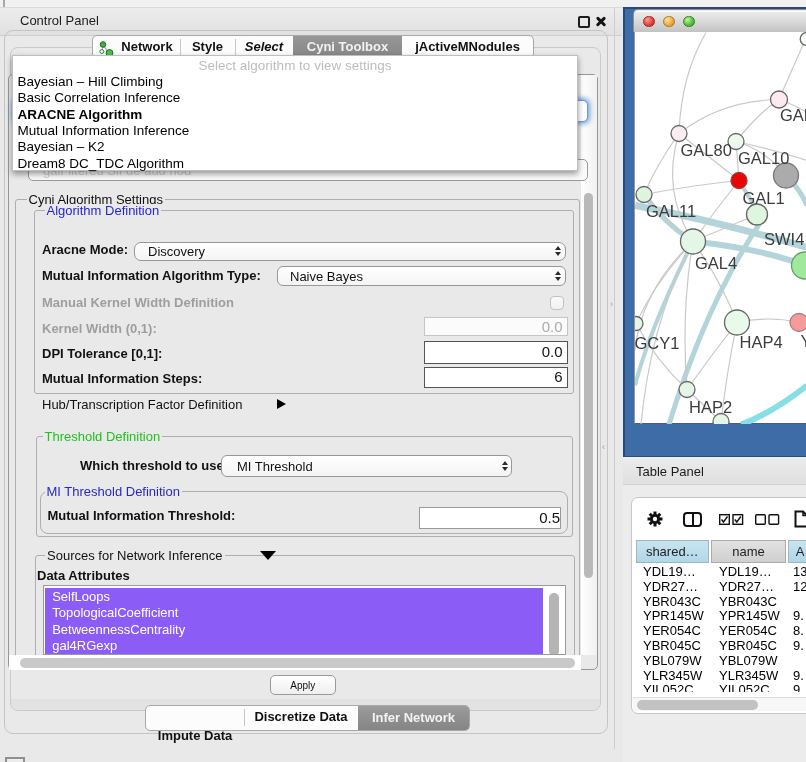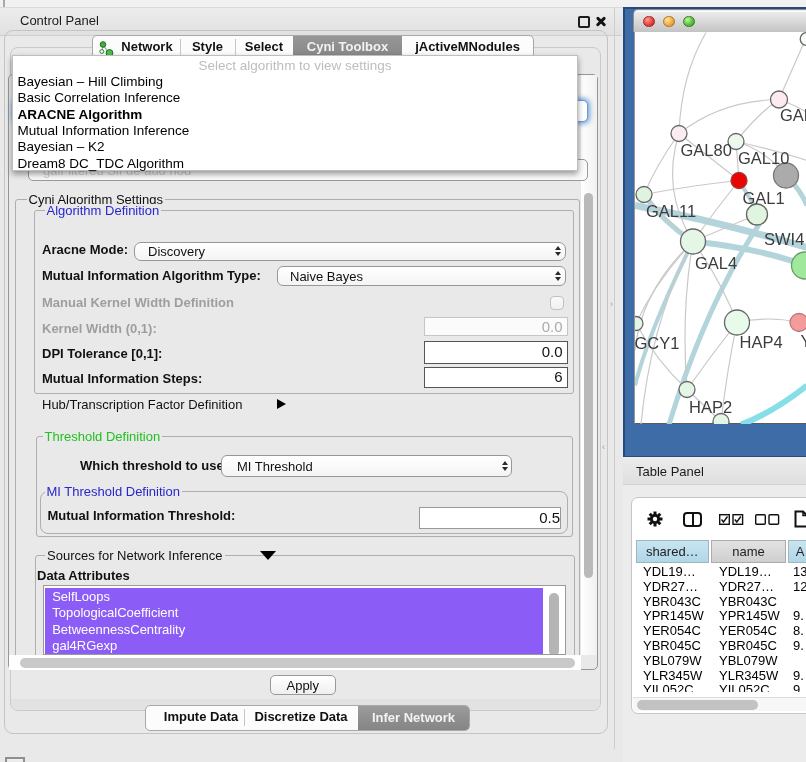--- a/index.html
+++ b/index.html
@@ -48,21 +48,21 @@
 #listsel { position:absolute; left:1.2px; top:2.2px; width:497.5px; height:67px; background:#8b5cf6; }
 #listsel div { position:absolute; left:7px; color:#fff; font-size:13px; line-height:16px; white-space:nowrap; }
 #list-thumb { position:absolute; left:505px; top:7px; width:10px; height:63px; background:#B5B5B5; border-radius:5px; }
 
 #vtrack { left:581px; top:75px; width:15.5px; height:580px; background:linear-gradient(to right,#FFFFFF,#F1F1F1); }
 #vthumb { left:583.5px; top:193px; width:9.5px; height:385px; background:#B9B9B9; border-radius:5px; }
 #htrack { left:9px; top:655px; width:572px; height:14.5px; background:#FFFFFF; }
 #hthumb { left:20px; top:657.5px; width:555px; height:10px; background:#C9C9C9; border-radius:5px; }
 
 #apply { left:269.5px; top:674.5px; width:66.5px; height:20.5px; background:linear-gradient(#FFFFFF,#EFEFEF);
-  border:1px solid #9A9A9A; border-radius:5px; font-size:13px; color:#111; text-align:center; line-height:19px; }
+  border:1px solid #9A9A9A; border-radius:5px; font-size:10px; color:#111; text-align:center; line-height:19px; }
 
 #btabbar { left:145px; top:705px; width:325px; height:26px; background:#FCFCFC;
   border:1px solid #A8A8A8; border-radius:5px; font-size:13px; }
 #btab-sel { position:absolute; left:212px; top:0; width:111px; height:24px; border-radius:0 4px 4px 0; font-weight:bold;
   background:linear-gradient(#9B9B9B,#858585); color:#F3F3F3; line-height:24px; text-align:center; }
 
 #dropdown { left:12px; top:55px; width:566px; height:116px; background:#FFFFFF;
   border:1px solid #BEBEBE; box-shadow:0 3px 6px rgba(0,0,0,0.4); }
 #dropdown .hdr { position:absolute; left:0; width:100%; text-align:center; color:#BDBDBD; font-size:13.5px; }
 #dropdown .it { position:absolute; left:4.5px; font-size:13.5px; color:#000; white-space:nowrap; }
@@ -180,21 +180,21 @@
   </div>
   <div class="abs" id="vtrack"></div>
   <div class="abs" id="vthumb"></div>
   <div class="abs" id="htrack"></div>
   <div class="abs" id="hthumb"></div>
 
   <div class="abs" style="left:11px; top:699px; width:589px; height:11px; background:#E2E2E2; border-radius:0 0 8px 8px;"></div>
   <div class="abs" id="apply">Apply</div>
 
   <div class="abs" id="btabbar">
-    <div class="tabtext" style="left:6px; width:98px;">Impute Data</div>
+    <div class="tabtext" style="left:0px; width:98px;margin-top:19px;">Impute Data</div>
     <div class="tabsep" style="left:98px;"></div>
     <div class="tabtext" style="left:98px; width:114px;">Discretize Data</div>
     <div id="btab-sel">Infer Network</div>
   </div>
 
   <div class="abs" style="left:14px; top:100px; width:574px; height:22px; background:#fff; border:1.5px solid #6B9BD2; border-radius:5px; box-shadow:0 0 5px 2px rgba(100,155,215,0.9);"></div>
   <div class="abs" style="left:28px; top:159px; width:560px; height:22px; background:#FAFAFA; border:1px solid #9A9A9A; border-radius:5px; overflow:hidden;">
     <div style="position:absolute; left:14px; top:3px; font-size:13px; color:rgba(140,140,140,0.4); white-space:nowrap;">galFiltered Sif de aud nod</div>
   </div>
 
@@ -203,21 +203,21 @@
       <line x1="4" y1="5" x2="10" y2="13" stroke="#9aa" stroke-width="1.2"></line>
       <line x1="4" y1="5" x2="3" y2="11" stroke="#9aa" stroke-width="1.2"></line>
       <circle cx="4" cy="4.5" r="2.8" fill="#3FAF3F" stroke="#1E6E1E" stroke-width="1"></circle>
       <circle cx="10.5" cy="13" r="3.4" fill="#4CBF4C" stroke="#1E6E1E" stroke-width="1"></circle>
       <circle cx="2.8" cy="11.5" r="2" fill="#E9F5E9" stroke="#2E8E2E" stroke-width="1"></circle>
     </svg>
     <div class="tabtext" style="left:22px; width:64px;">Network</div>
     <div class="tabsep" style="left:87px;"></div>
     <div class="tabtext" style="left:87px; width:55px;">Style</div>
     <div class="tabsep" style="left:142px;"></div>
-    <div class="tabtext" style="left:142px; width:58px;">Select</div>
+    <div class="tabtext" style="left:142px; width:58px;font-style:italic;">Select</div>
     <div id="tab-sel">Cyni Toolbox</div>
     <div class="tabtext" style="left:309px; width:131px;">jActiveMNodules</div>
   </div>
 
   <div class="abs" id="dropdown">
     <div class="hdr" style="top:2px;">Select algorithm to view settings</div>
     <div class="it" style="top:18px;">Bayesian – Hill Climbing</div>
     <div class="it" style="top:34.3px;">Basic Correlation Inference</div>
     <div class="it bold" style="top:50.6px;">ARACNE Algorithm</div>
     <div class="it" style="top:66.9px;">Mutual Information Inference</div>

